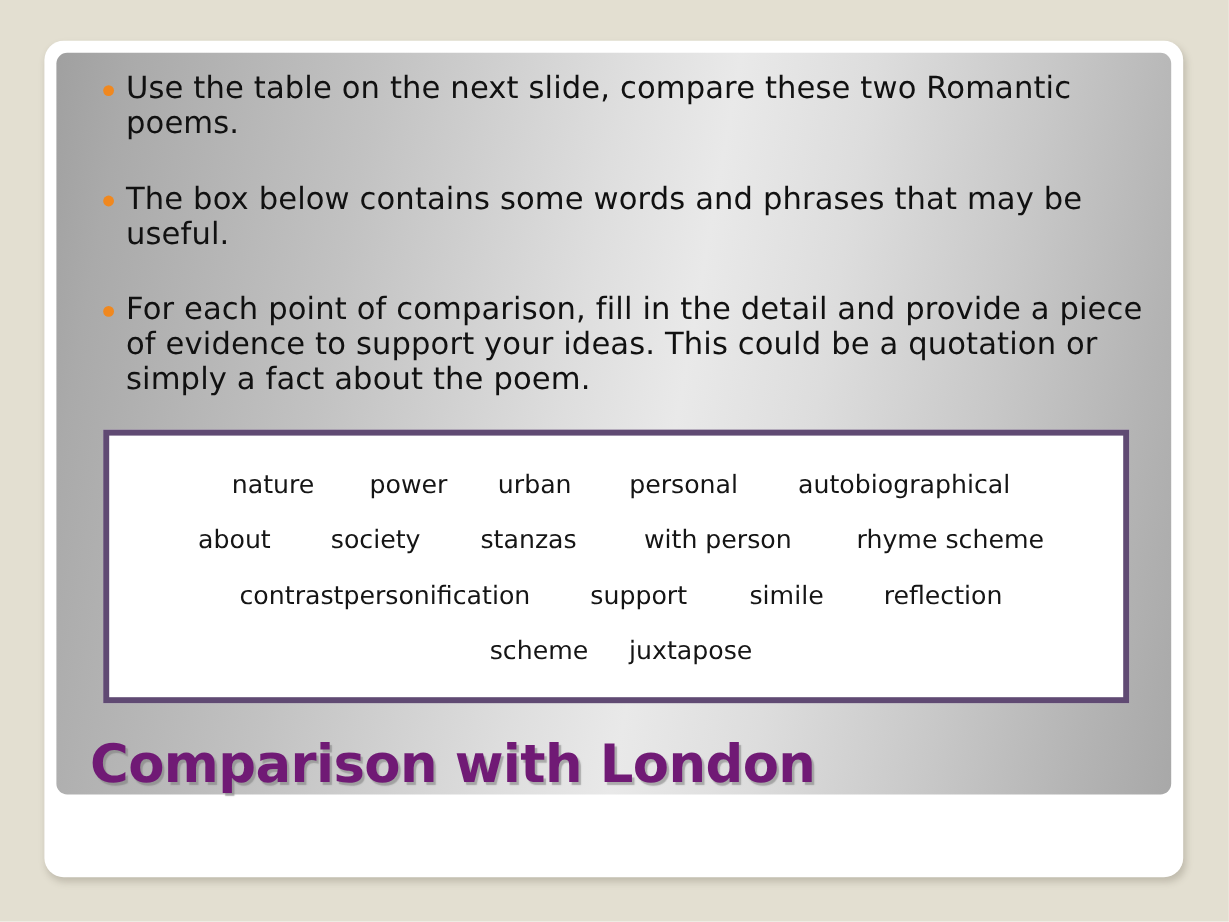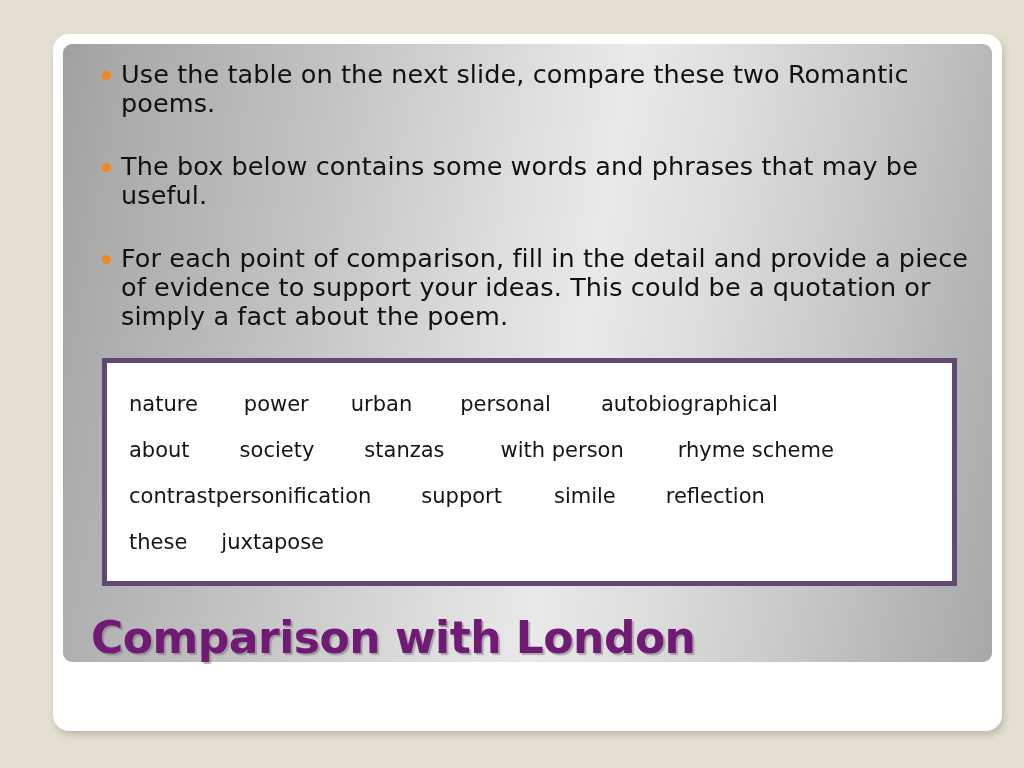--- a/index.html
+++ b/index.html
@@ -10,21 +10,21 @@
   body {
     width: 1024px;
     height: 768px;
     background: #e3dfd1;
     font-family: "DejaVu Sans", sans-serif;
     overflow: hidden;
   }
 
   .slide-stage {
     position: absolute;
-    left: 16px; top: 0;
+    left: 0; top: 0;
     width: 924px;
     height: 768px;
   }
 
   
   .slide-card {
     position: absolute;
     left: 37px;
     top: 34px;
     width: 949px;
@@ -91,20 +91,21 @@
     top: 314px;
     width: 855px;
     height: 228px;
     background: #ffffff;
     border: 5px solid #604a73;
     box-sizing: border-box;
   }
 
   .word-rows {
     padding: 18px 14px 0 22px;
+    text-align: center;
   }
 
   .word-row {
     display: block;
     white-space: nowrap;
     font-size: 21px;
     line-height: 46px;
     color: #151515;
     font-family: "DejaVu Sans", sans-serif;
   }
@@ -150,21 +151,21 @@
         <span class="bullet-dot"></span>
         <span>For each point of comparison, fill in the detail and provide a piece of evidence to support your ideas. This could be a quotation or simply a fact about the poem.</span>
       </p>
     </div>
 
     <div class="word-bank">
       <div class="word-rows" id="word-rows">
           <div class="word-row"><span class="word" style="margin-left: 0px;">nature</span><span class="word" style="margin-left: 46px;">power</span><span class="word" style="margin-left: 42px;">urban</span><span class="word" style="margin-left: 48px;">personal</span><span class="word" style="margin-left: 50px;">autobiographical</span></div>
           <div class="word-row"><span class="word" style="margin-left: 0px;">about</span><span class="word" style="margin-left: 50px;">society</span><span class="word" style="margin-left: 50px;">stanzas</span><span class="word" style="margin-left: 56px;">with person</span><span class="word" style="margin-left: 54px;">rhyme scheme</span></div>
           <div class="word-row"><span class="word" style="margin-left: 0px;">contrast</span><span class="word" style="">personification</span><span class="word" style="margin-left: 50px;">support</span><span class="word" style="margin-left: 52px;">simile</span><span class="word" style="margin-left: 50px;">reflection</span></div>
-          <div class="word-row"><span class="word" style="margin-left: 0px;">these</span><span class="word" style="margin-left: 34px;">juxtapose</span></div>
+          <div class="word-row"><span class="word" style="margin-left: 0px;">scheme</span><span class="word" style="margin-left: 34px;">juxtapose</span></div>
         </div>
     </div>
 
   </div>
 
   <div class="slide-title">Comparison with London</div>
 
 </div>
 
 </body></html>

